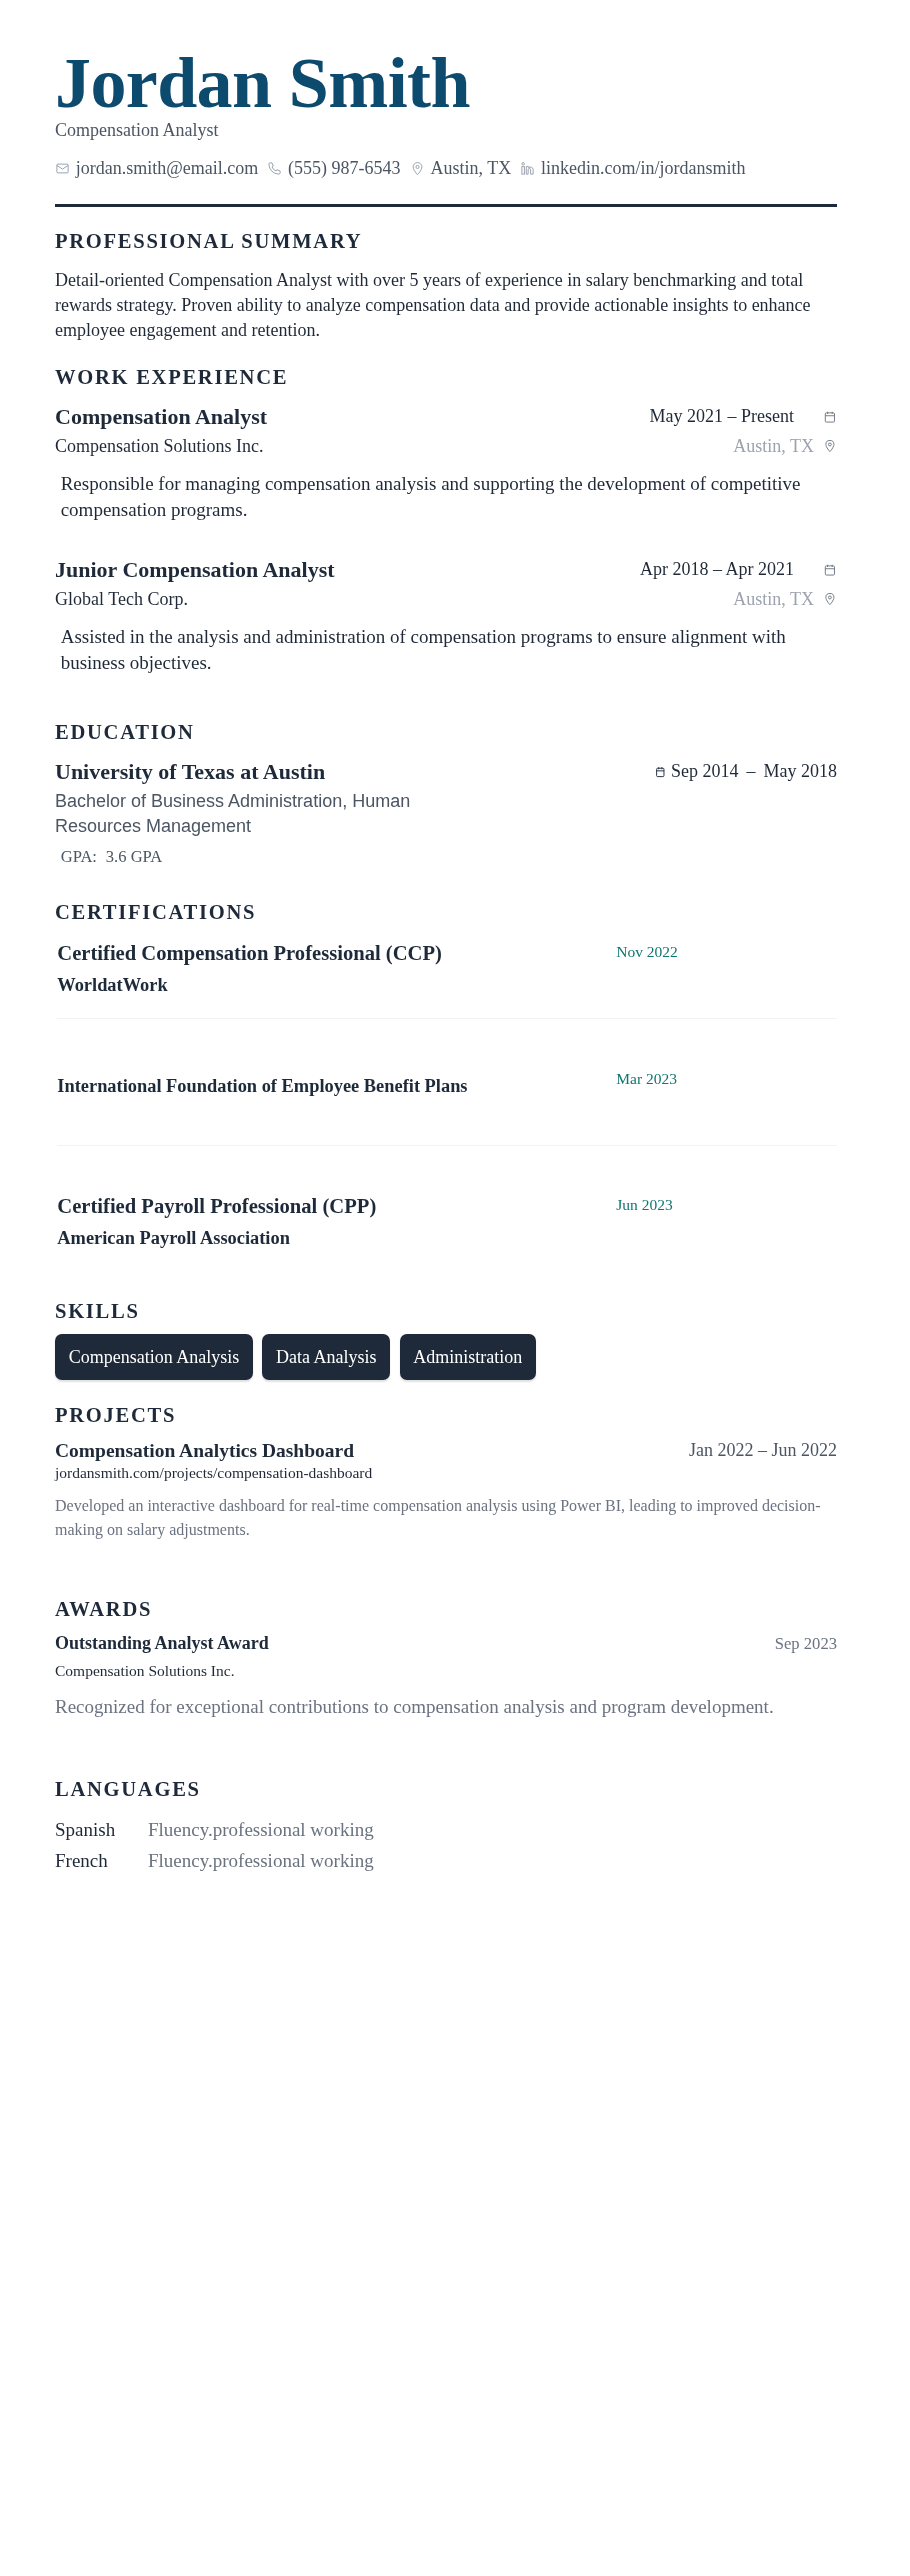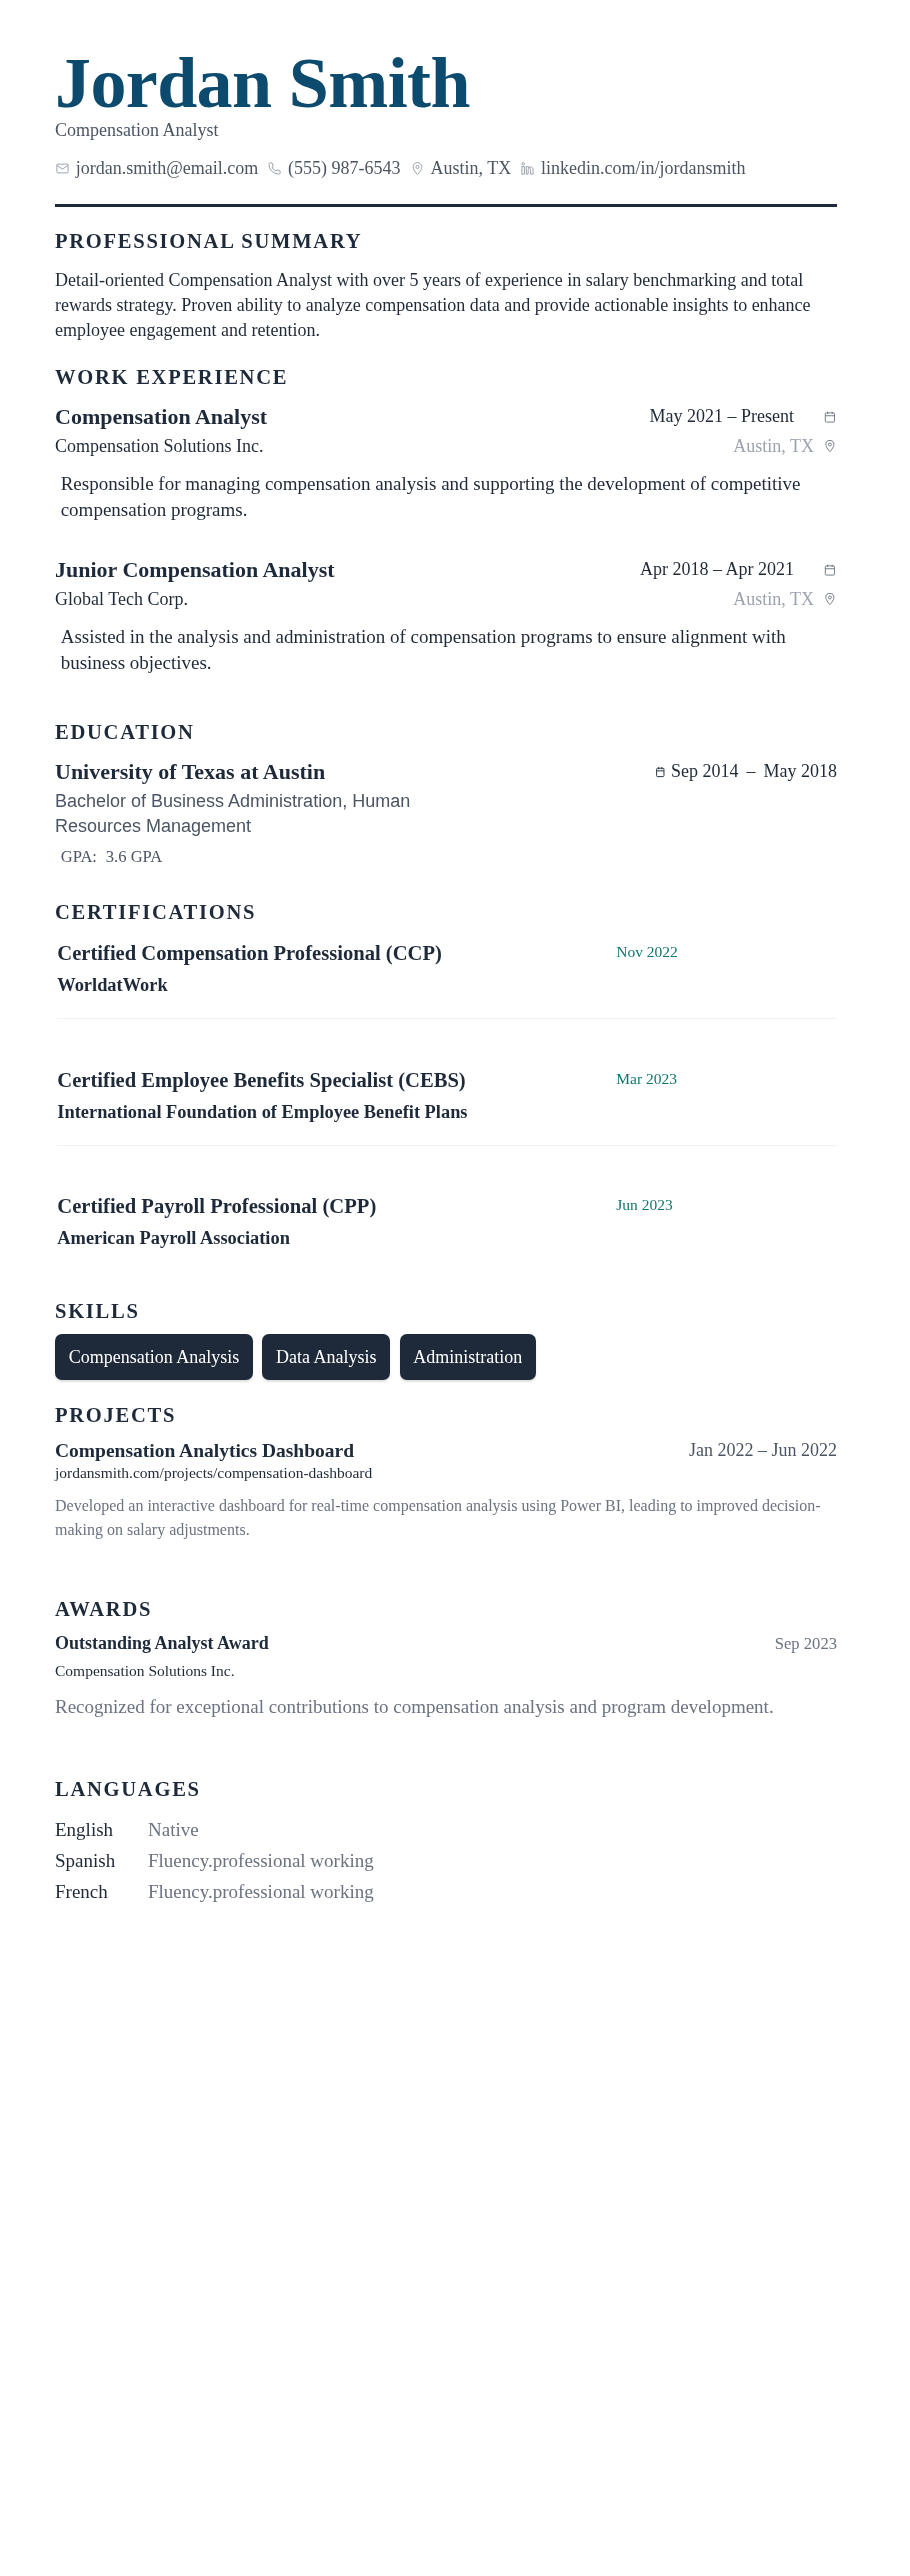--- a/index.html
+++ b/index.html
@@ -164,21 +164,20 @@
   <div class="abs sec-h" style="top:900px">Certifications</div>
 
   <div class="cert" style="top:940px">
     <div class="cert-title">Certified Compensation Professional (CCP)</div>
     <div class="cert-date">Nov 2022</div>
     <div class="cert-issuer">WorldatWork</div>
   </div>
   <div class="cert-sep" style="top:1018px"></div>
 
   <div class="cert" style="top:1067px">
-    <div class="cert-title">Certified Employee Benefits Specialist (CEBS)</div>
     <div class="cert-date">Mar 2023</div>
     <div class="cert-issuer">International Foundation of Employee Benefit Plans</div>
   </div>
   <div class="cert-sep" style="top:1145px"></div>
 
   <div class="cert" style="top:1193px">
     <div class="cert-title">Certified Payroll Professional (CPP)</div>
     <div class="cert-date">Jun 2023</div>
     <div class="cert-issuer">American Payroll Association</div>
   </div>
@@ -206,24 +205,20 @@
       <span class="award-title">Outstanding Analyst Award</span>
       <span class="award-date">Sep 2023</span>
     </div>
     <div class="award-org" style="margin-top:5.7px">Compensation Solutions Inc.</div>
     <div class="award-desc" style="margin-top:12.6px">Recognized for exceptional contributions to compensation analysis and program development.</div>
   </div>
 
   <div class="abs sec-h" style="top:1777px">Languages</div>
   <div class="abs" style="top:1814px">
     <div class="lang-row">
-      <span class="lang-name">English</span>
-      <span class="lang-level">Native</span>
-    </div>
-    <div class="lang-row">
       <span class="lang-name">Spanish</span>
       <span class="lang-level">Fluency.professional working</span>
     </div>
     <div class="lang-row">
       <span class="lang-name">French</span>
       <span class="lang-level">Fluency.professional working</span>
     </div>
   </div>
 
 </div>

